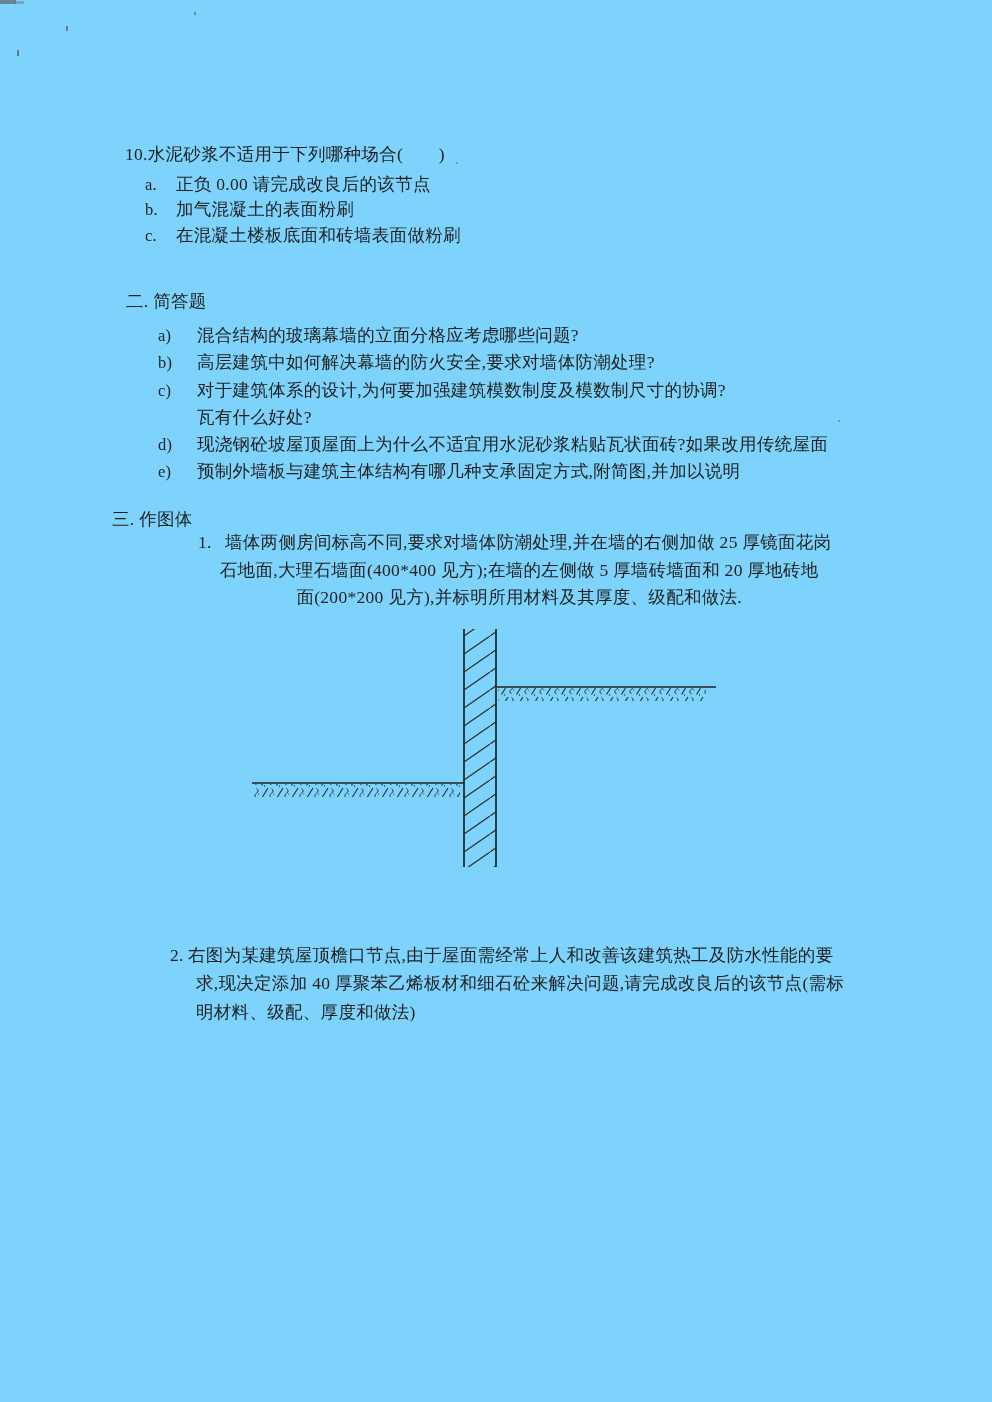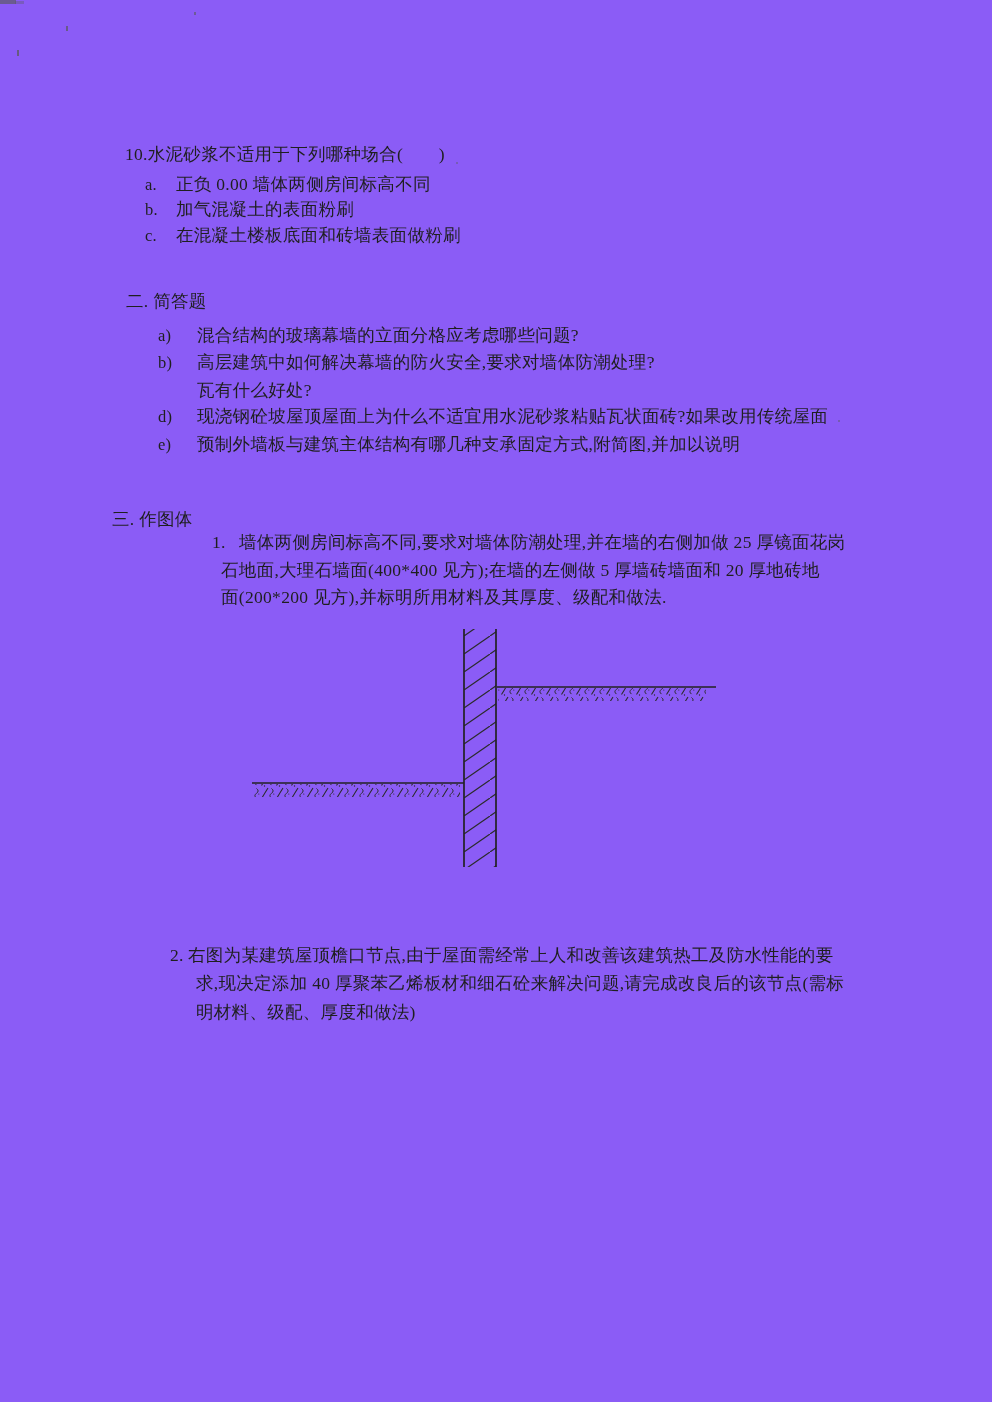--- a/index.html
+++ b/index.html
@@ -1,38 +1,38 @@
 <!DOCTYPE html>
 <html><head>
 <meta charset="utf-8">
 <style>
   html,body { margin:0; padding:0; background:#e8e8e8; }
   .page {
     position:relative; width:992px; height:1402px; margin:0 auto;
-    background:#8b5cf6; overflow:hidden;
+    background:#7dd3fc; overflow:hidden;
     font-family:"Liberation Serif","DejaVu Serif",serif;
     color:#1f1f1f;
   }
   .txtblock { position:absolute; font-size:17.5px; letter-spacing:0.3px; }
   .txtblock .row { white-space:nowrap; }
   .marker { display:inline-block; }
   
   #q10-stem   { left:125px; top:142px; line-height:25px; }
   #q10-options{ left:145px; top:172px; line-height:25.4px; }
   #q10-options .marker { width:31px; font-size:16.5px; }
   
   #sec2-heading { left:126px; top:288px; line-height:26px; }
   #sec2-items   { left:158px; top:322px; line-height:26.4px; }
   #sec2-items .marker { width:39px; font-size:16.5px; }
   #sec2-items .cont   { padding-left:39px; }
   
   #sec3-heading { left:112px; top:506px; line-height:26px; }
-  #sec3-item1   { left:212px; top:529px; line-height:27.6px; }
+  #sec3-item1   { left:198px; top:529px; line-height:27.6px; }
   #sec3-item1 .marker { width:27px; }
-  #sec3-item1 .cont   { padding-left:9px; }
+  #sec3-item1 .cont   { padding-left:9px;text-align:center; }
   #sec3-item2   { left:170px; top:941px; line-height:28.4px; }
   #sec3-item2 .marker { width:18px; }
   #sec3-item2 .cont   { padding-left:26px; }
   
   #figure { position:absolute; left:230px; top:618px; width:500px; height:260px; }
   
   .speck { position:absolute; background:#5a5a5a; }
 </style>
 </head>
 <body>
@@ -45,39 +45,42 @@
   <div class="speck" style="left:66px;top:26px;width:2px;height:5px;opacity:.7"></div>
   <div class="speck" style="left:17px;top:50px;width:2px;height:6px;opacity:.75"></div>
   <div class="speck" style="left:456px;top:162px;width:2px;height:2px;opacity:.4"></div>
   <div class="speck" style="left:838px;top:420px;width:2px;height:2px;opacity:.45"></div>
 
   <div class="txtblock" id="q10-stem">
     <div class="row">10.水泥砂浆不适用于下列哪种场合(　　)</div>
   </div>
   <div class="txtblock" id="q10-options">
     <div class="row">
-      <span class="marker">a.</span><span>正负 0.00 墙体两侧房间标高不同</span>
+      <span class="marker">a.</span><span>正负 0.00 请完成改良后的该节点</span>
     </div>
     <div class="row">
       <span class="marker">b.</span><span>加气混凝土的表面粉刷</span>
     </div>
     <div class="row">
       <span class="marker">c.</span><span>在混凝土楼板底面和砖墙表面做粉刷</span>
     </div>
   </div>
 
   <div class="txtblock" id="sec2-heading">
     <div class="row">二. 简答题</div>
   </div>
   <div class="txtblock" id="sec2-items">
     <div class="row">
       <span class="marker">a)</span><span>混合结构的玻璃幕墙的立面分格应考虑哪些问题?</span>
     </div>
     <div class="row">
       <span class="marker">b)</span><span>高层建筑中如何解决幕墙的防火安全,要求对墙体防潮处理?</span>
+    </div>
+    <div class="row">
+      <span class="marker">c)</span><span>对于建筑体系的设计,为何要加强建筑模数制度及模数制尺寸的协调?</span>
     </div>
     <div class="row cont">
       <span>瓦有什么好处?</span>
     </div>
     <div class="row">
       <span class="marker">d)</span><span>现浇钢砼坡屋顶屋面上为什么不适宜用水泥砂浆粘贴瓦状面砖?如果改用传统屋面</span>
     </div>
     <div class="row">
       <span class="marker">e)</span><span>预制外墙板与建筑主体结构有哪几种支承固定方式,附简图,并加以说明</span>
     </div>

